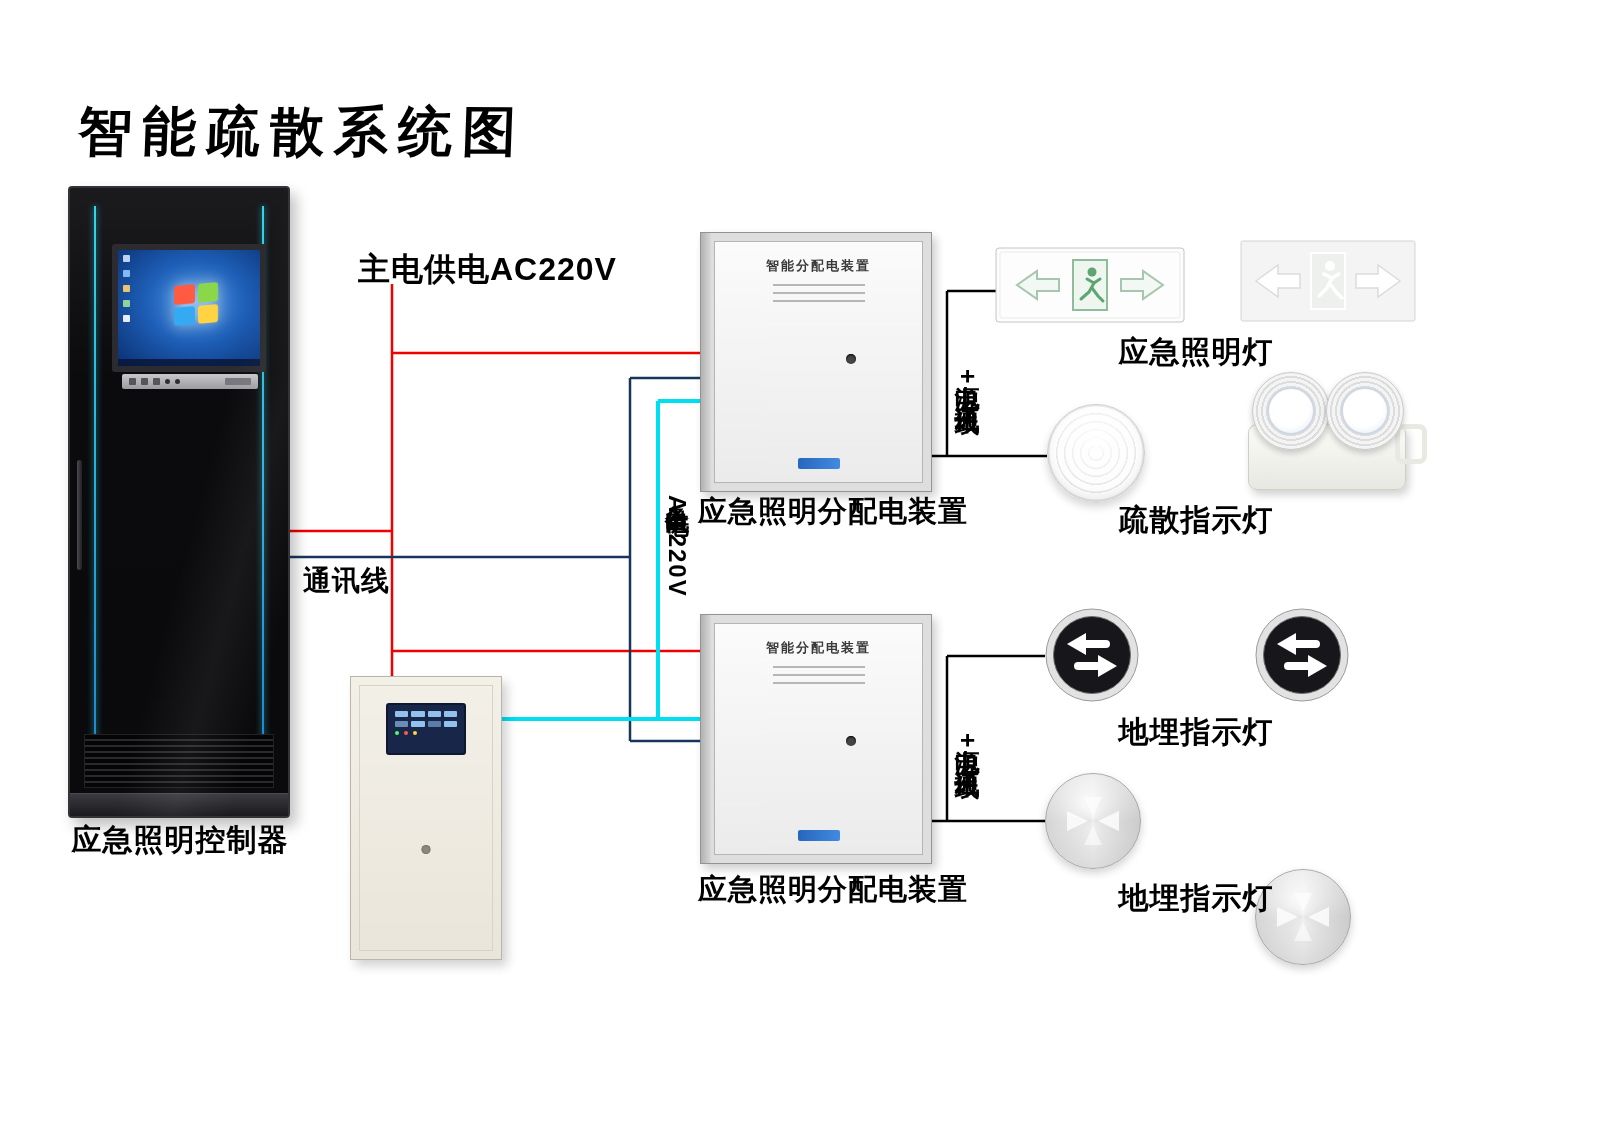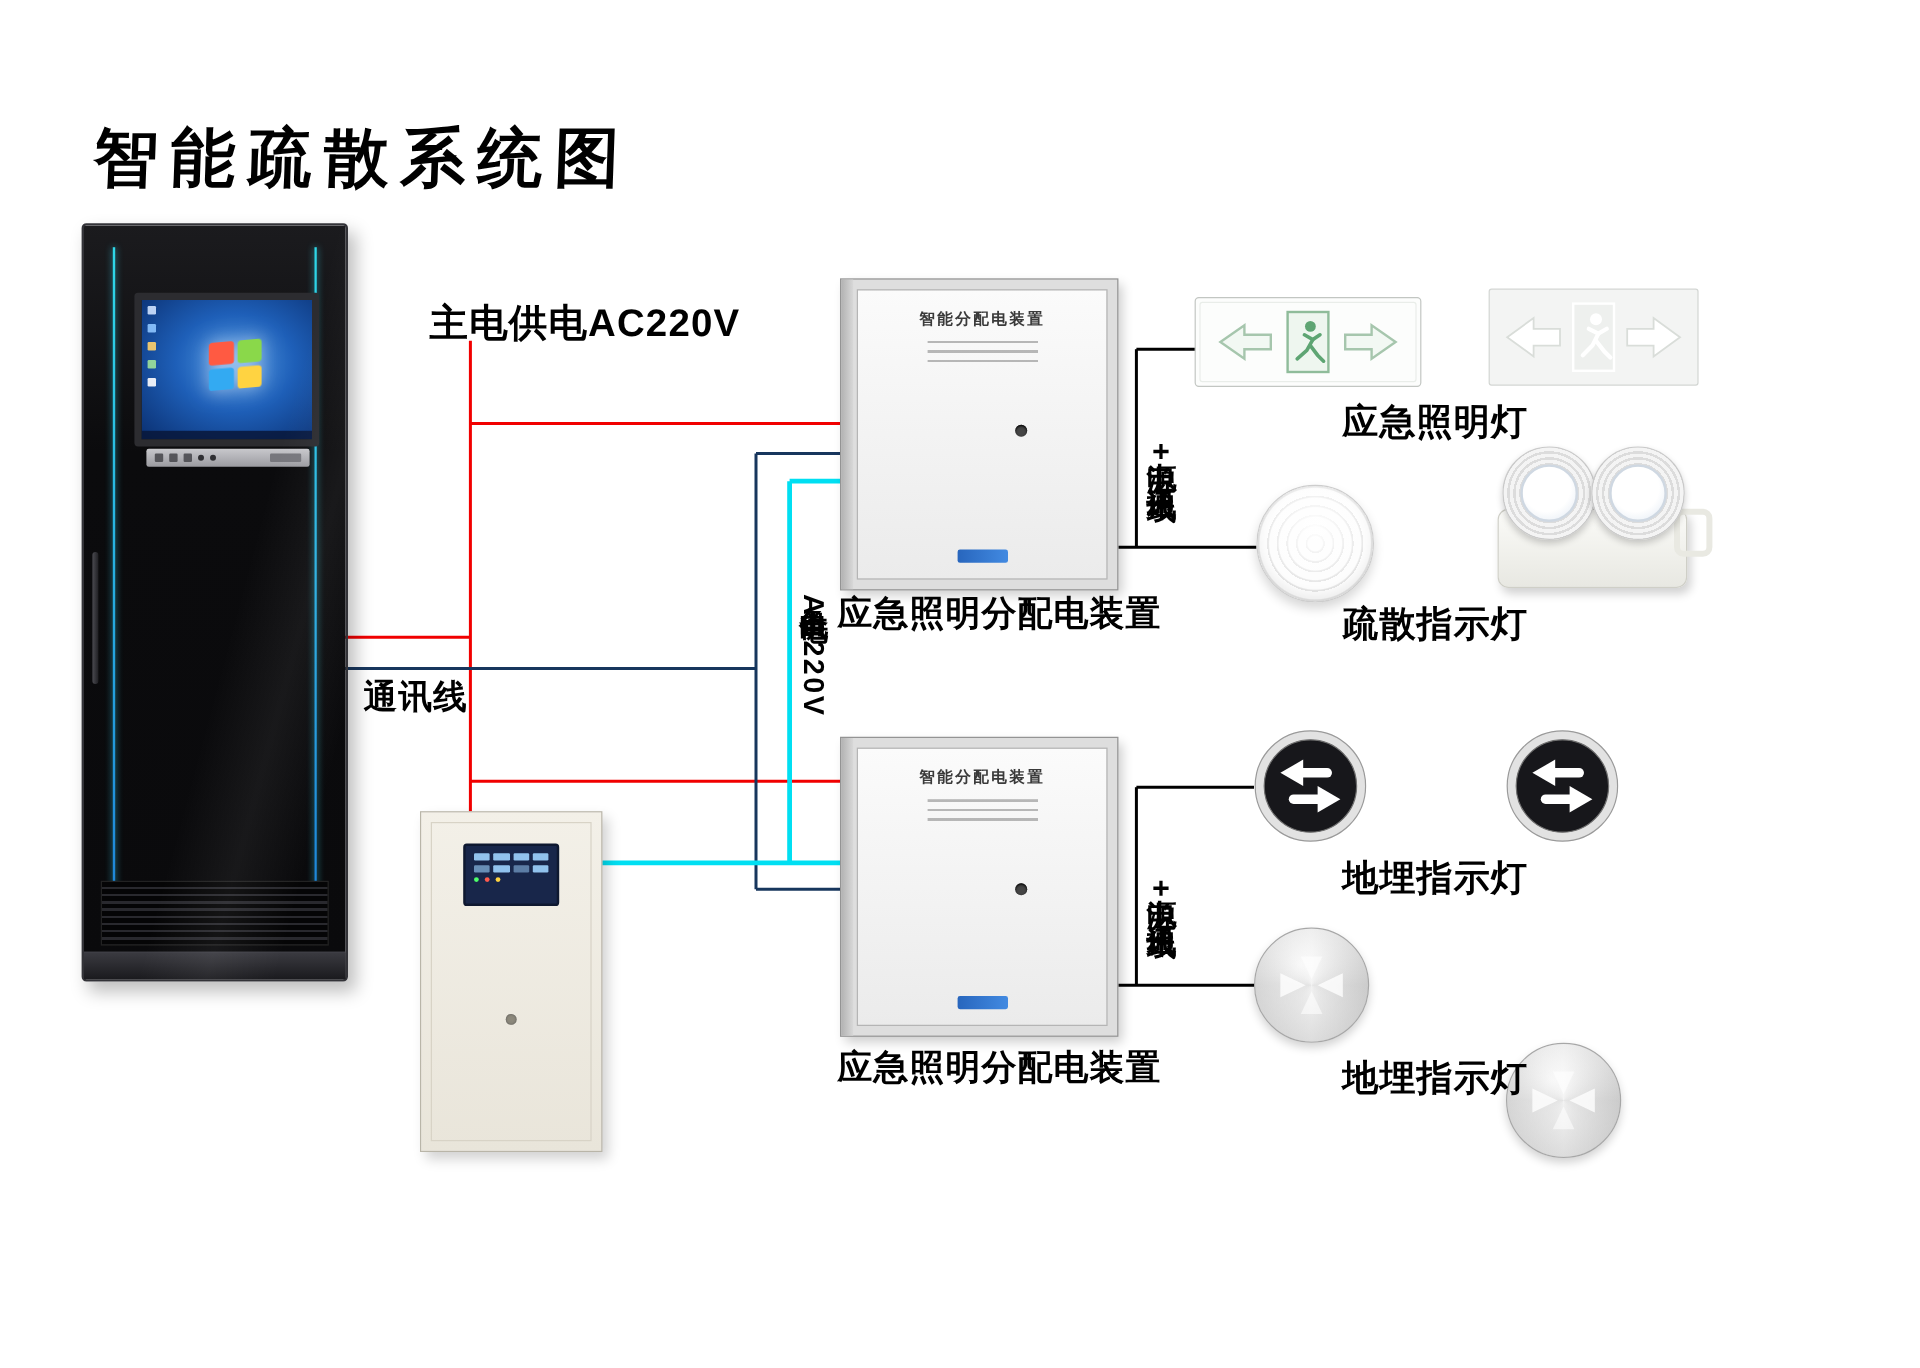--- a/index.html
+++ b/index.html
@@ -153,20 +153,21 @@
         <i></i>
         <i class="round"></i>
         <i class="round"></i>
       <i style="width:26px;background:#77777d;margin-left:auto;"></i>
     </div>
     <div class="rack-handle"></div>
     <div class="rack-logo"></div>
     <div class="rack-vent"></div>
     <div class="rack-base"></div>
   </div>
+  <div class="lbl center" style="left:60px;top:820px;width:240px;font-size:30px;">应急照明控制器</div>
 
   <div class="device cab" style="left:350px;top:676px;width:150px;height:282px;">
     <div class="cab-door"></div>
     <div class="cab-display">
       <div class="seg">
           <i></i>
           <i></i>
           <i></i>
           <i></i>
         </div>

